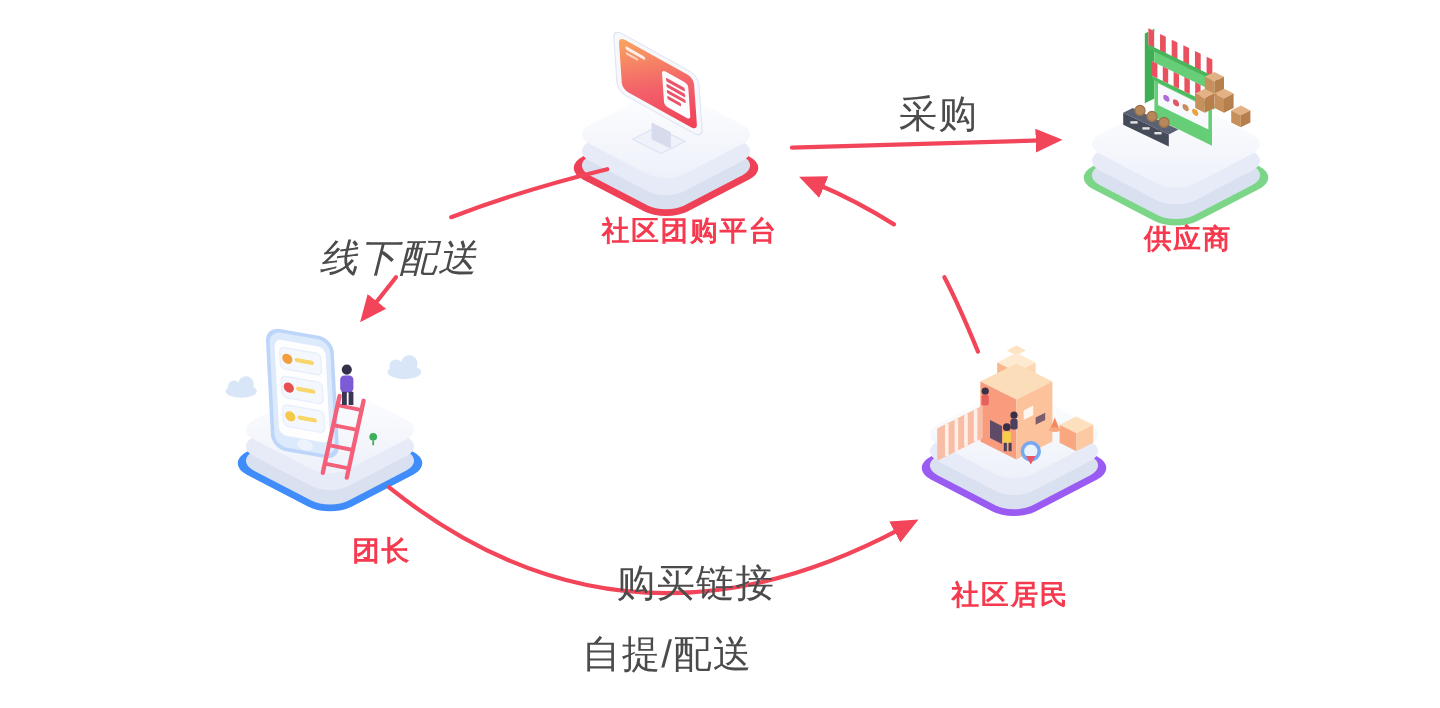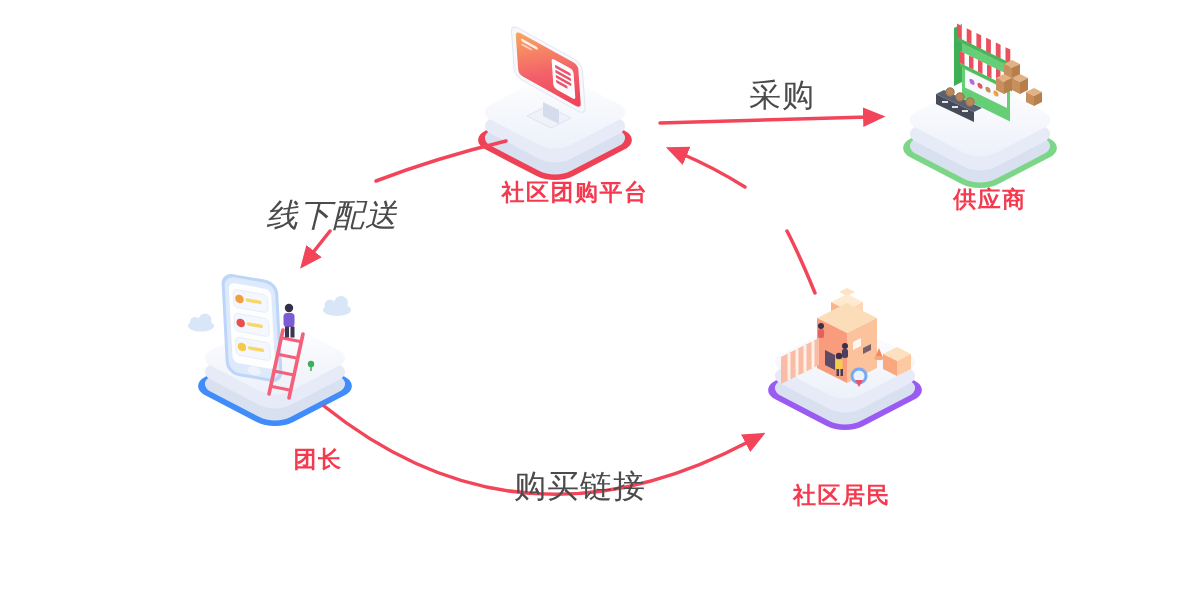--- a/index.html
+++ b/index.html
@@ -264,14 +264,15 @@
         <circle cx="124" cy="126" r="5.5" fill="#EAF2FE"></circle>
         <polygon points="120,130 124,137 128,130" fill="#E85666"></polygon>
       </g>
     </svg>
   </div>
   <div class="node-label" style="left:842px;top:456px;margin-top:24px;">社区居民</div>
 
   <div class="edge-label" style="left:782px;top:74px;">采购</div>
   <div class="edge-label" style="left:332px;top:194px;font-style:italic;">线下配送</div>
   <div class="edge-label" style="left:580px;top:465px;">购买链接</div>
+  <div class="edge-label" style="left:556px;top:524px;">自提/配送</div>
 
 </div>
 
 </body></html>

